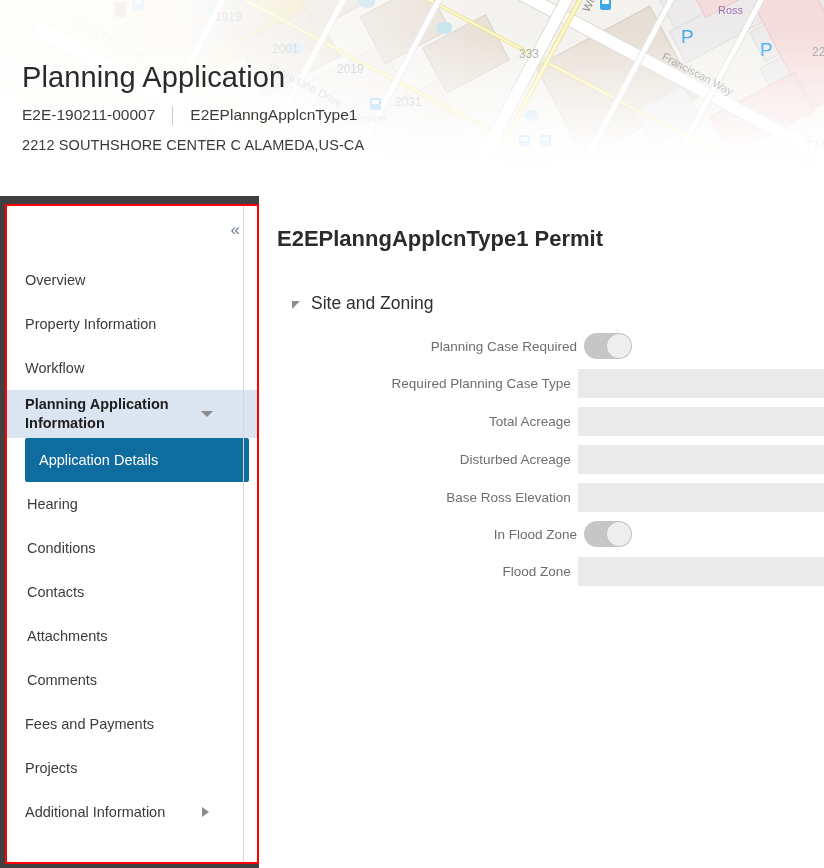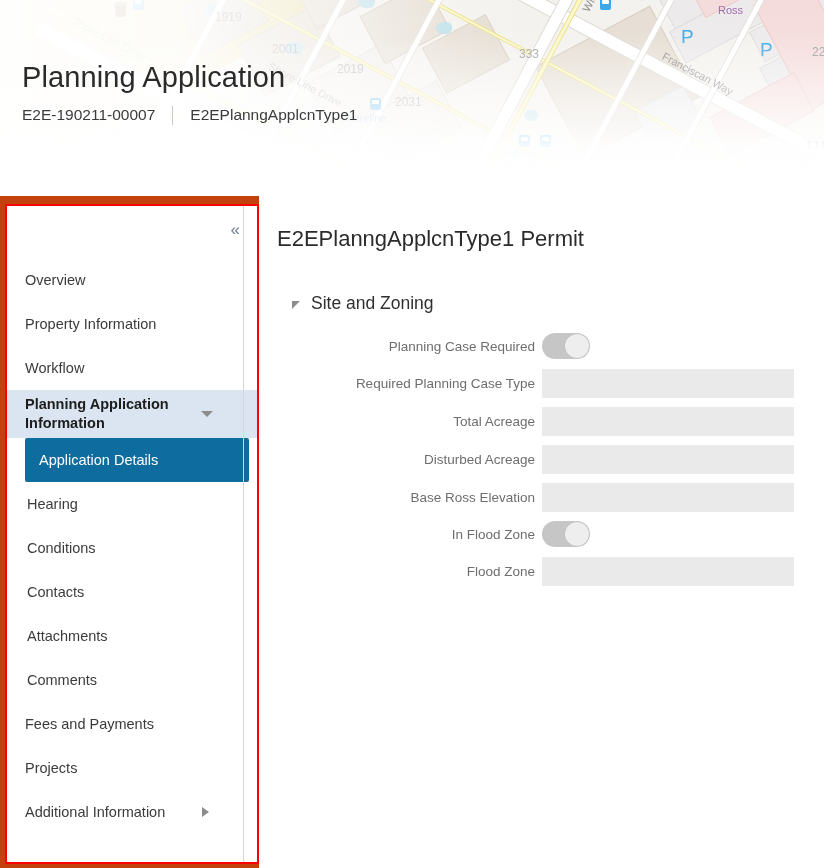--- a/index.html
+++ b/index.html
@@ -9,21 +9,21 @@
     height: 868px;
     overflow: hidden;
     background: #ffffff;
     font-family: "Liberation Sans", sans-serif;
   }
 
   #app {
     position: relative;
     width: 824px;
     height: 868px;
-    background: #c2410c;
+    background: #404040;
     overflow: hidden;
   }
 
   
   .header {
     position: absolute;
     top: 0; left: 0;
     width: 824px;
     height: 196px;
     overflow: hidden;
@@ -327,21 +327,21 @@
     width: 565px;
     height: 672px;
     background: #ffffff;
     overflow: hidden;
   }
 
   .section-title {
     margin: 30px 0 0 18px;
     font-size: 22px;
     color: #2b2b2b;
-    font-weight: 400;
+    font-weight: 700;
   }
 
   .group-head {
     display: flex;
     align-items: center;
     margin: 41px 0 0 33px;
   }
   .tri-open {
     width: 0; height: 0;
     border-left: 8px solid #8d8d8d;
@@ -349,21 +349,21 @@
     margin-right: 11px;
     margin-top: 2px;
     flex: none;
   }
   .group-title {
     font-size: 17.5px;
     color: #2f2f2f;
     font-weight: 400;
   }
 
-  .form { margin-top: 14px; }
+  .form { margin-top: 14px; padding-left: 42px; }
 
   .field-row {
     display: flex;
     align-items: center;
     height: 38px;
     margin-bottom: 0;
   }
   .field-label {
     width: 283px;
     text-align: right;
@@ -485,20 +485,21 @@
       <div class="map-fade"></div>
     </div>
 
     <div class="header-text">
       <div class="page-title">Planning Application</div>
       <div class="id-row">
         <div class="id-num">E2E-190211-00007</div>
         <div class="id-div"></div>
         <div class="id-type">E2EPlanngApplcnType1</div>
       </div>
+      <div class="addr-line">2212 SOUTHSHORE CENTER C ALAMEDA,US-CA</div>
     </div>
   </div>
 
   <div class="sidebar">
 
     <div class="collapse-row">
       <div class="collapse-btn">«</div>
     </div>
 
     <div class="nav-list">

